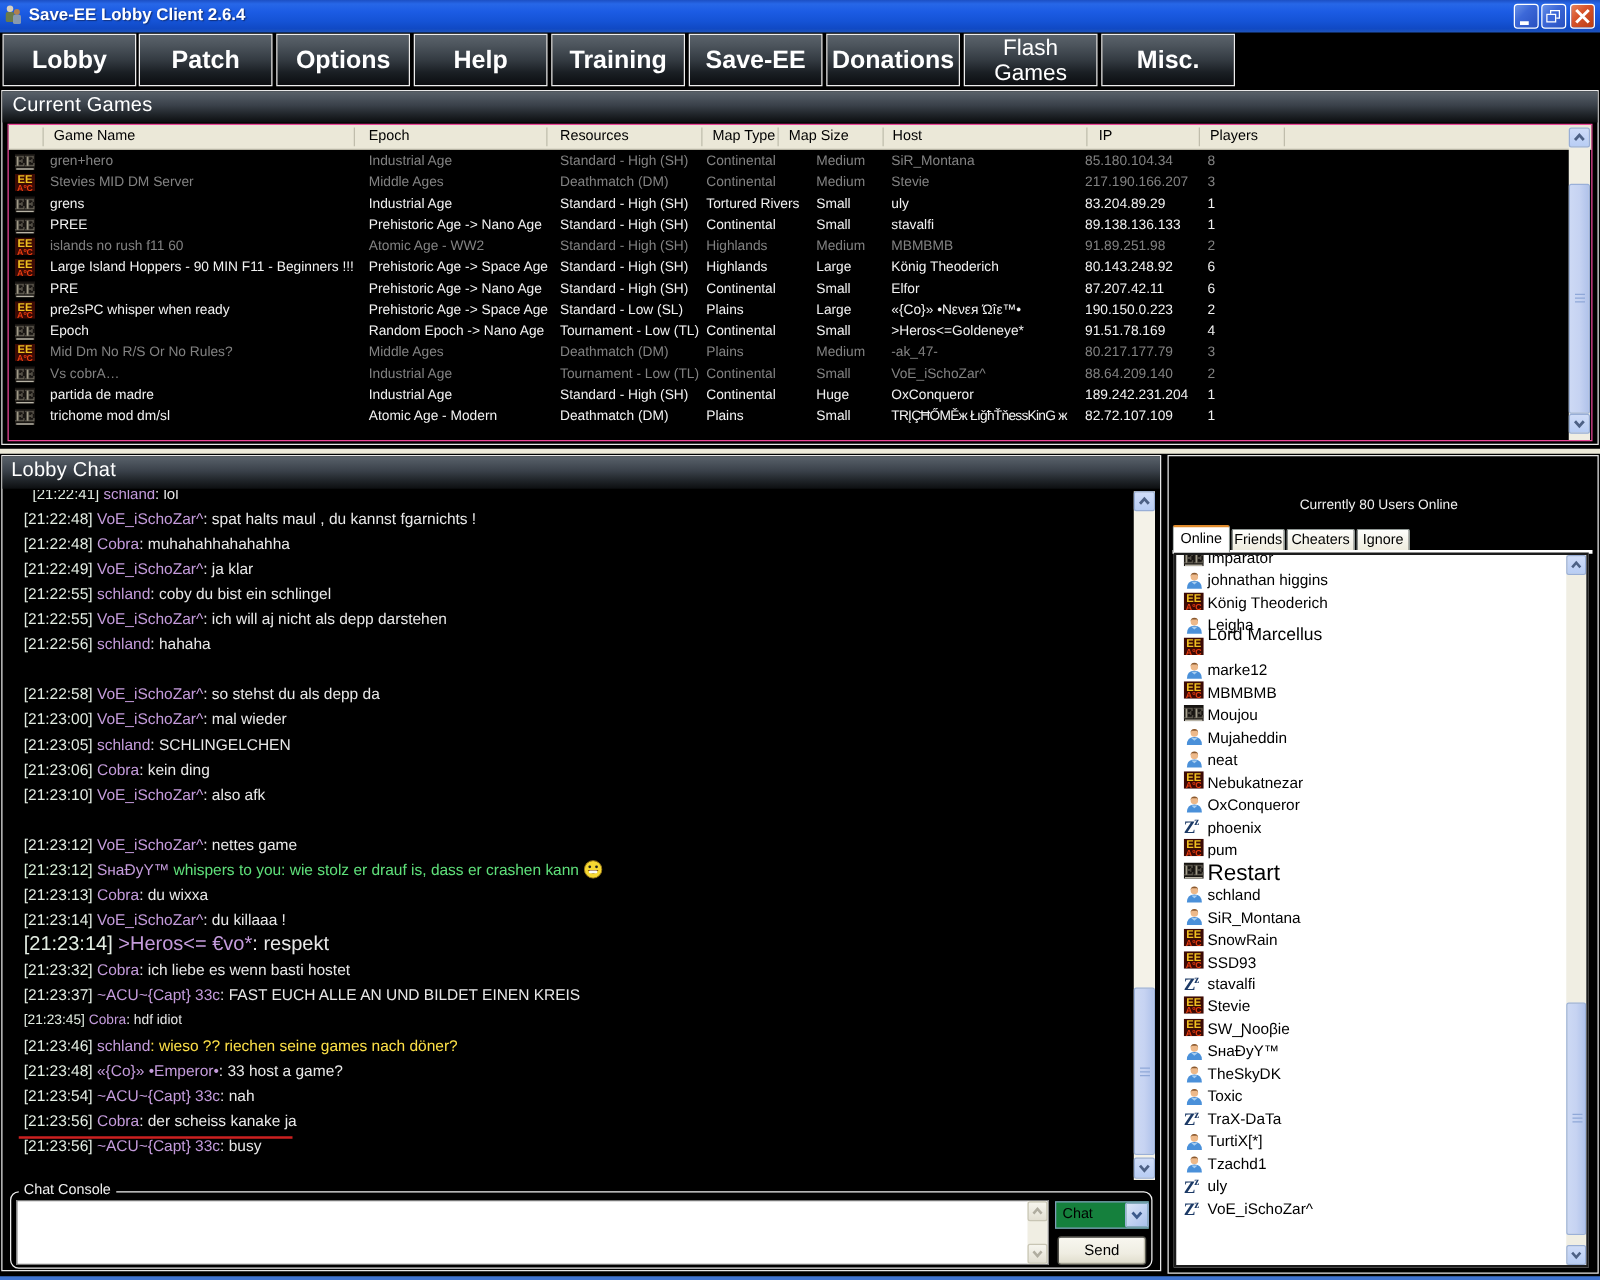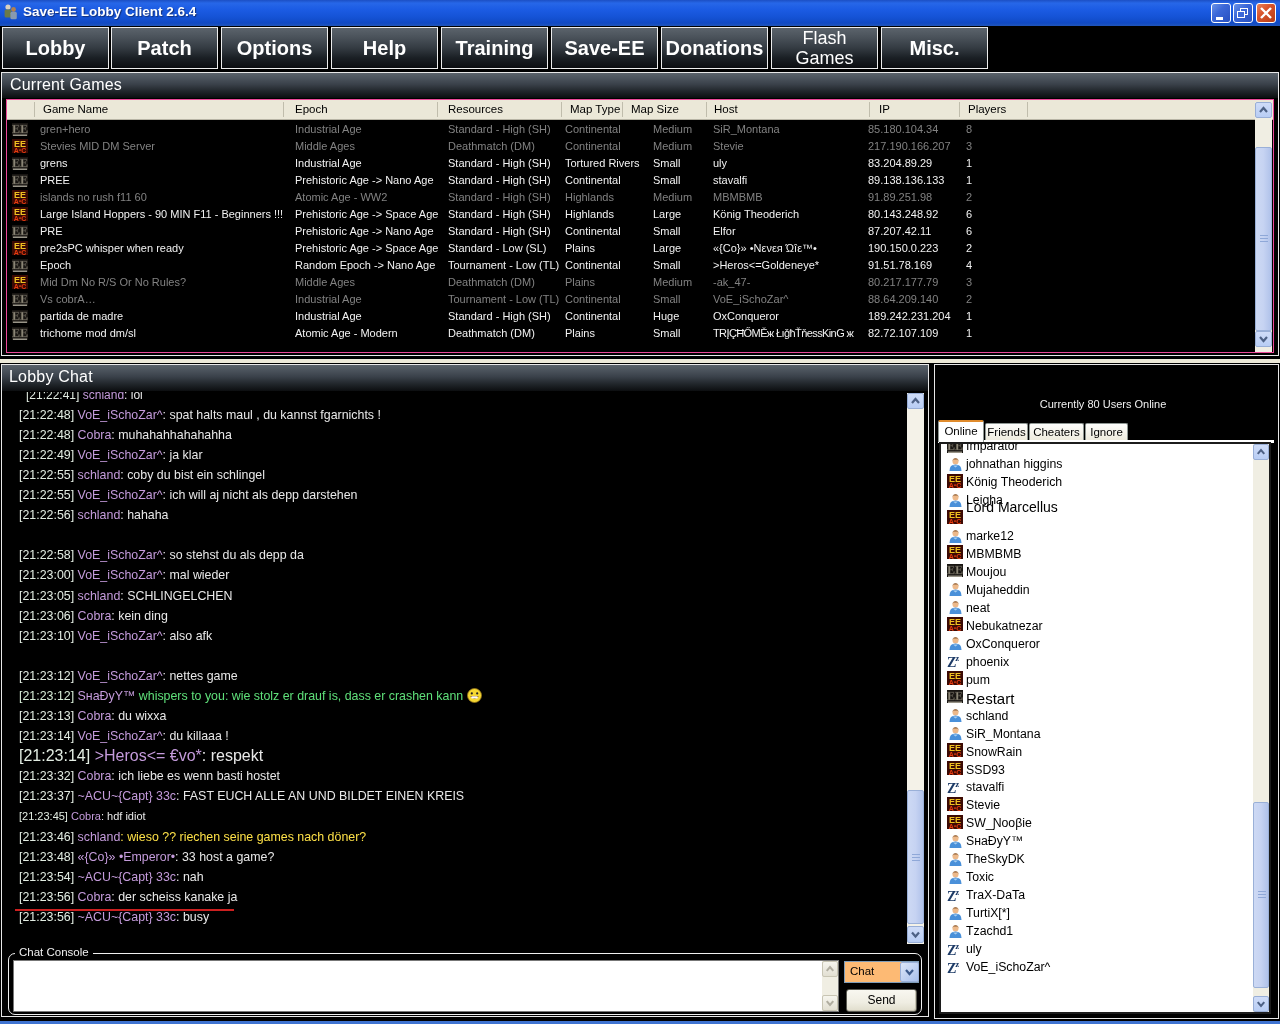--- a/index.html
+++ b/index.html
@@ -326,21 +326,21 @@
 <div class="abs" style="left:11px;top:595px;width:826px;height:52px;background:#fff;border:1px solid #777">
 <div class="abs" style="left:808px;top:0;width:16px;height:50px;background:#f0eee3">
 <div class="abs" style="left:0;top:0;width:16px;height:16px;background:linear-gradient(180deg,#f6f5ee,#e2dfd2);border:1px solid #c8c5b4;border-radius:2px"><svg width="14" height="14" viewBox="0 0 15 14">
             <path d="M4 9 L7.5 5 L11 9" stroke="#b0ada0" stroke-width="2.2" fill="none"></path>
           </svg></div>
 <div class="abs" style="left:0;top:34px;width:16px;height:16px;background:linear-gradient(180deg,#f6f5ee,#e2dfd2);border:1px solid #c8c5b4;border-radius:2px"><svg width="14" height="14" viewBox="0 0 15 14">
             <path d="M4 5 L7.5 9 L11 5" stroke="#b0ada0" stroke-width="2.2" fill="none"></path>
           </svg></div>
 </div>
 </div>
-<div class="abs" style="left:842px;top:596px;width:75px;height:22px;background:#fdba74;border:1px solid #7f9db9">
+<div class="abs" style="left:842px;top:596px;width:75px;height:22px;background:#15803d;border:1px solid #7f9db9">
 <div class="abs" style="left:5px;top:3px;font-size:11.5px;color:#000">Chat</div>
 <div class="abs" style="left:55px;top:0px;width:19px;height:20px;background:linear-gradient(135deg,#dce6f8 0%,#c2d3f2 50%,#a8c0ec 100%);border:1px solid #9ab0d8;border-radius:2px"><svg width="17" height="18" viewBox="0 0 17 18">
           <path d="M5 7 L8.5 11 L12 7" stroke="#3c5a8c" stroke-width="2.2" fill="none"></path>
         </svg></div>
 </div>
 <div class="abs" style="left:844px;top:624px;width:71px;height:23px;background:linear-gradient(180deg,#f8f7f0 0%,#efede2 60%,#e0ddcc 100%);border:1px solid #5a5a52;border-radius:3px;box-shadow:inset -1px -1px 0 #c8c5b4">
 <div style="text-align:center;font-size:12px;color:#000;margin-top:3px">Send</div>
 </div>
 </div>
 <div class="abs" style="left:934px;top:364px;width:345px;height:655px;border:1px solid #e8e8e8;background:#000">
@@ -435,21 +435,21 @@
 <rect x="0" y="0" width="16" height="14" fill="#3c0a04"></rect>
 <text x="8" y="7.5" font-family="Liberation Sans" font-size="9" font-weight="bold" fill="#f0c020" text-anchor="middle">EE</text>
 <text x="8" y="13.8" font-family="Liberation Sans" font-size="7" font-weight="bold" fill="#e83c10" text-anchor="middle">AºC</text>
 </svg>
       <div class="abs" style="left:25px;top:226.7px;height:18px;line-height:19px;font-size:12.3px;color:#000;white-space:nowrap">pum</div>
 <svg class="abs" style="left:6px;top:246px" width="16" height="13" viewBox="0 0 16 13">
 <rect x="0" y="0" width="16" height="13" fill="#181512"></rect>
 <text x="8" y="10" font-family="Liberation Serif" font-size="12" font-weight="bold" fill="#a09a88" stroke="#4a463e" stroke-width="0.6" text-anchor="middle">EE</text>
 <rect x="1" y="11.6" width="14" height="1.2" fill="#b8b4a6"></rect>
 </svg>
-      <div class="abs" style="left:25px;top:244.6px;height:18px;line-height:19px;font-size:15px;color:#000;white-space:nowrap">Restart</div>
+      <div class="abs" style="left:25px;top:244.6px;height:18px;line-height:19px;font-size:18px;color:#000;white-space:nowrap">Restart</div>
 <svg class="abs" style="left:7px;top:264px" width="15" height="15" viewBox="0 0 15 15">
 <circle cx="7.5" cy="4.4" r="3" fill="#edb98a"></circle>
 <path d="M4.5 4.2 A3 3 0 0 1 10.5 4.2 L9.8 2.6 L5.2 2.6 Z" fill="#8a5a30"></path>
 <path d="M1.5 14 Q1.5 7.6 7.5 7.6 Q13.5 7.6 13.5 14 Z" fill="#4a90d9"></path>
 <path d="M5 8.4 L7.5 10.6 L10 8.4" fill="#a6cdf0"></path>
 </svg>
       <div class="abs" style="left:25px;top:262.6px;height:18px;line-height:19px;font-size:12.3px;color:#000;white-space:nowrap">schland</div>
 <svg class="abs" style="left:7px;top:282px" width="15" height="15" viewBox="0 0 15 15">
 <circle cx="7.5" cy="4.4" r="3" fill="#edb98a"></circle>
 <path d="M4.5 4.2 A3 3 0 0 1 10.5 4.2 L9.8 2.6 L5.2 2.6 Z" fill="#8a5a30"></path>

